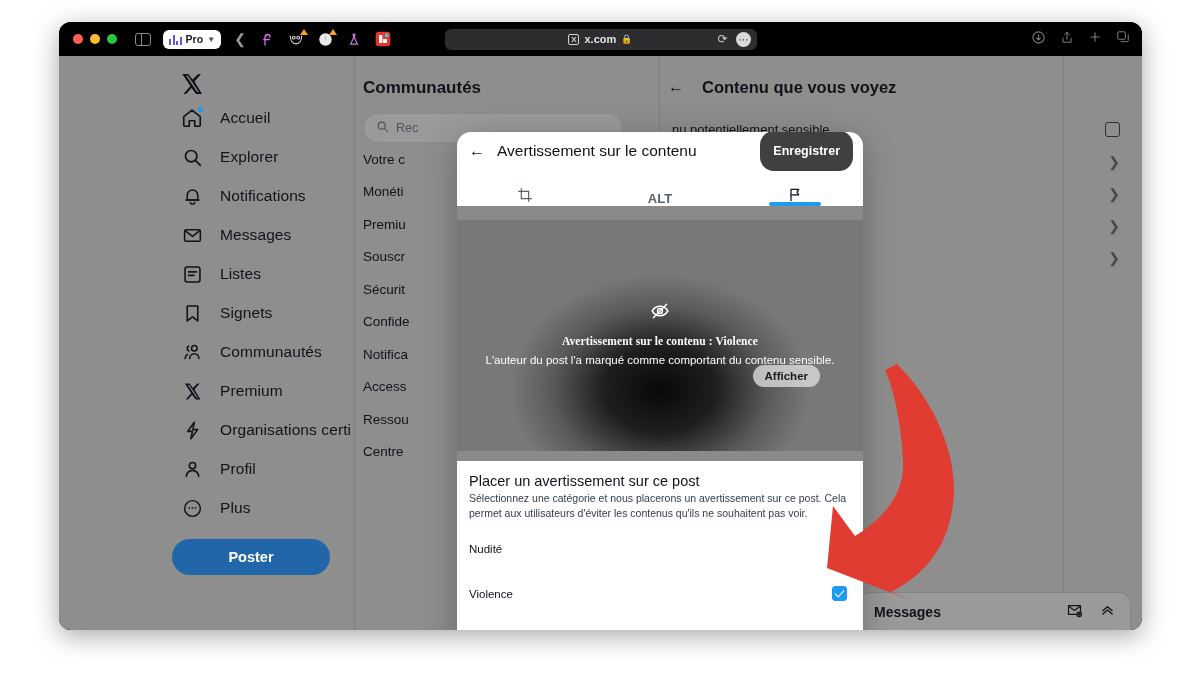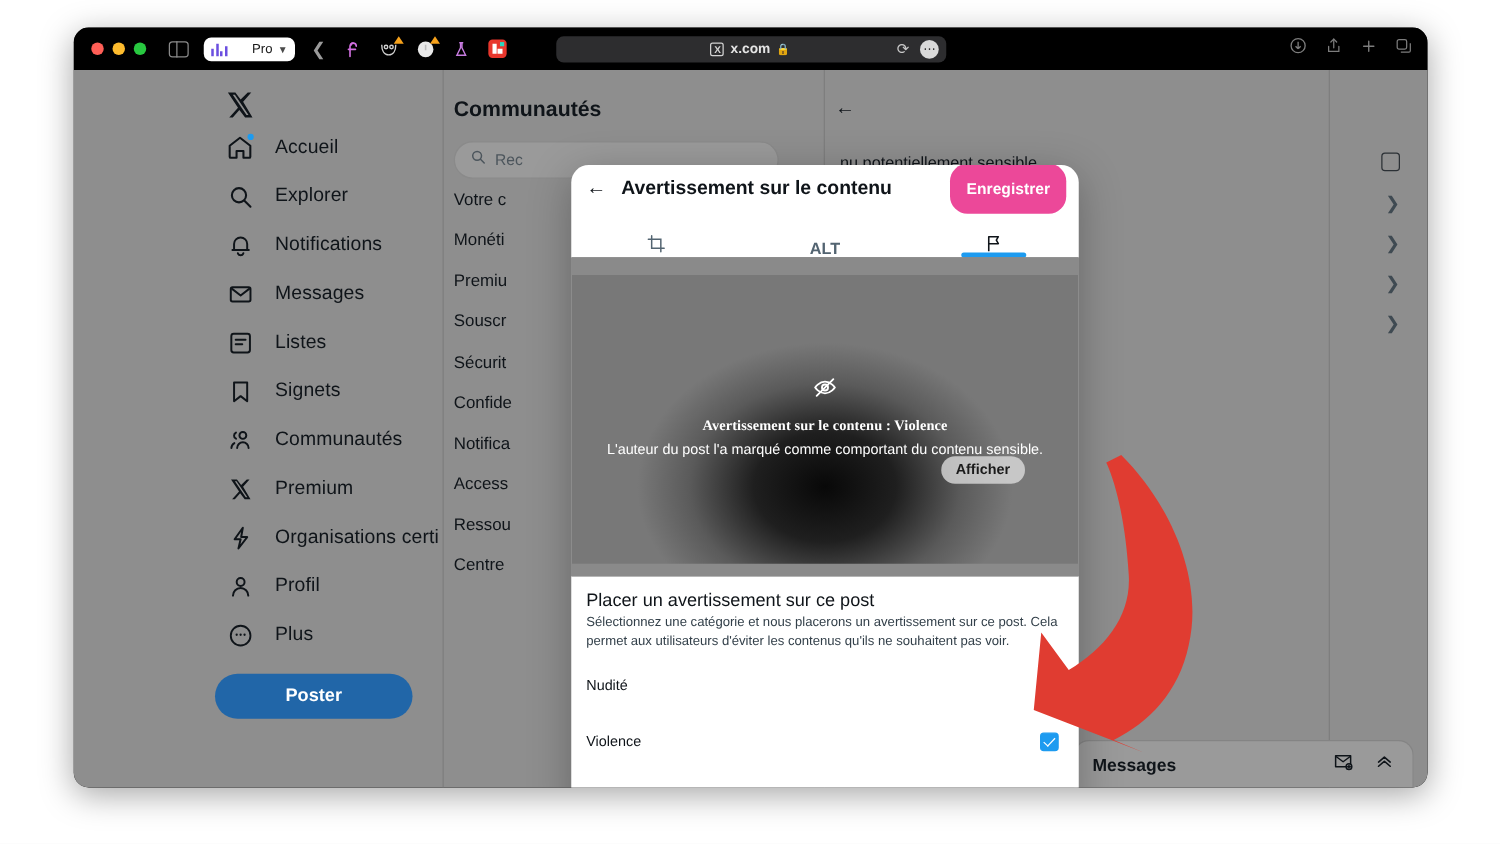--- a/index.html
+++ b/index.html
@@ -32,21 +32,21 @@
   .sidebar-toggle::after{content:"";position:absolute;left:4.5px;top:-0.5px;width:1.4px;height:13px;background:#8a8a8a;}
 
   .pro-pill {
     margin-left:12px; height:19px; background:#fff; border-radius:6px;
     display:flex; align-items:center; gap:4px; padding:0 6px;
   }
   .pro-pill .bars { display:flex; align-items:flex-end; gap:1.5px; height:11px; }
   .pro-pill .bars i { display:block; width:2px; background:#6b4fe0; }
   .pro-pill .bars i:nth-child(1){height:6px;} .pro-pill .bars i:nth-child(2){height:10px;}
   .pro-pill .bars i:nth-child(3){height:4px;} .pro-pill .bars i:nth-child(4){height:8px;}
-  .pro-pill .ptxt { font-size:10.5px; color:#1a1a1a; font-weight:400; letter-spacing:.1px;margin-left:16px;}
+  .pro-pill .ptxt { font-size:10.5px; color:#1a1a1a; font-weight:700; letter-spacing:.1px;}
   .pro-pill .pchev { font-size:8px; color:#4a4a4a; }
 
   .back-chev { margin-left:13px; color:#9a9a9a; font-size:14px; line-height:1; }
 
   .ext-icons { display:flex; align-items:center; gap:12px; margin-left:13px; }
   .ext { position:relative; width:17px; height:17px; display:flex; align-items:center; justify-content:center; }
   .badge-tri { position:absolute; right:-3px; top:-2px; width:0;height:0;
     border-left:4px solid transparent;border-right:4px solid transparent;border-bottom:6px solid #f7a21b; }
 
   .urlbar {
@@ -116,23 +116,23 @@
 
   
   .modal {
     position:absolute; left:398px; top:76px; width:406px; height:524px;
     background:#fff; border-radius:14px; overflow:hidden;
     box-shadow:0 8px 34px rgba(0,0,0,.28);
     display:flex; flex-direction:column;
   }
   .m-head { height:38px; display:flex; align-items:center; padding:0 10px 0 12px; }
   .m-back { font-size:16px; color:#0f1419; width:22px; }
-  .m-title { font-size:15.5px; font-weight:700; color:#0f1419; margin-left:6px; }
+  .m-title { font-size:15.5px; font-weight:400; color:#0f1419; margin-left:6px; }
   .m-save { margin-left:auto; height:40px; padding:12px 13px; border-radius:14px;
-    background:#ec4899; color:#fff; font-size:12.5px; font-weight:700;
+    background:#404040; color:#fff; font-size:12.5px; font-weight:700;
     display:flex; align-items:center; }
   .m-tabs { height:38px; display:flex;align-items:flex-end; }
   .m-tab { flex:1; display:flex; align-items:center; justify-content:center;
     position:relative; color:#536471; font-size:13px; font-weight:700; }
   .m-tab.active { color:#0f1419; }
   .m-tab.active::after { content:""; position:absolute; bottom:0; left:50%; transform:translateX(-50%);
     width:52px; height:3.5px; border-radius:2px; background:#1d9bf0; }
 
   .m-media {
     position:relative; height:273px;
@@ -418,20 +418,21 @@
         <div class="set-item">Confide</div>
         <div class="set-item">Notifica</div>
         <div class="set-item">Access</div>
         <div class="set-item">Ressou</div>
         <div class="set-item">Centre</div>
       </div>
 
       <div class="right-col">
         <div class="rc-head">
           <span class="rc-back">←</span>
+          <span class="rc-title">Contenu que vous voyez</span>
         </div>
 
         <div class="rc-spacer"></div>
 
         <div class="rc-row">
           <span class="rl">nu potentiellement sensible</span>
           <span class="chkbox"></span>
         </div>
         <div class="rc-row" style="height:32px">
           <span class="rl"></span>

